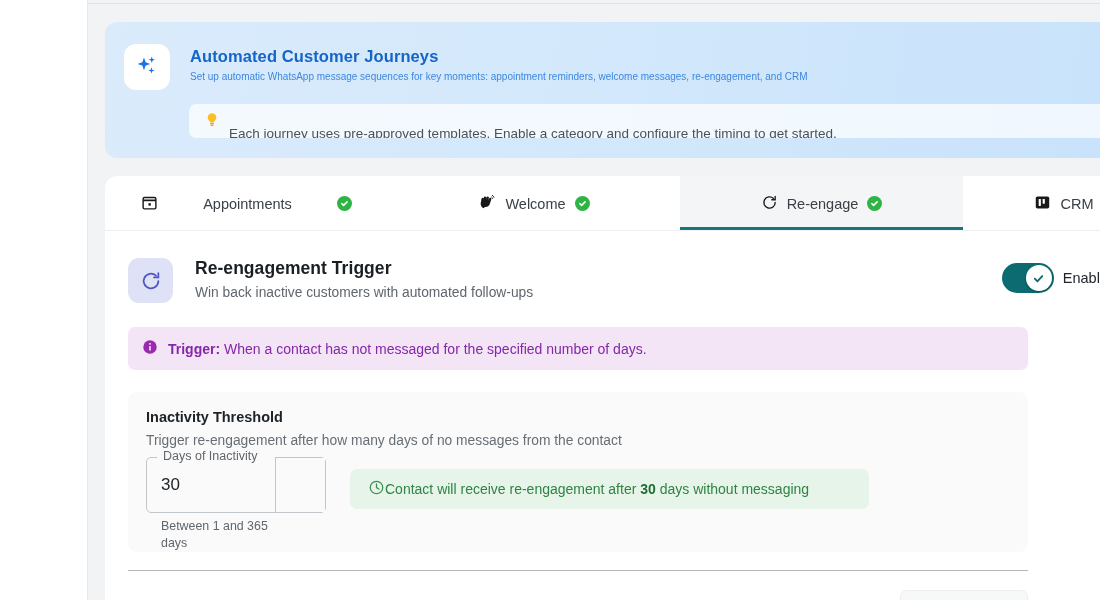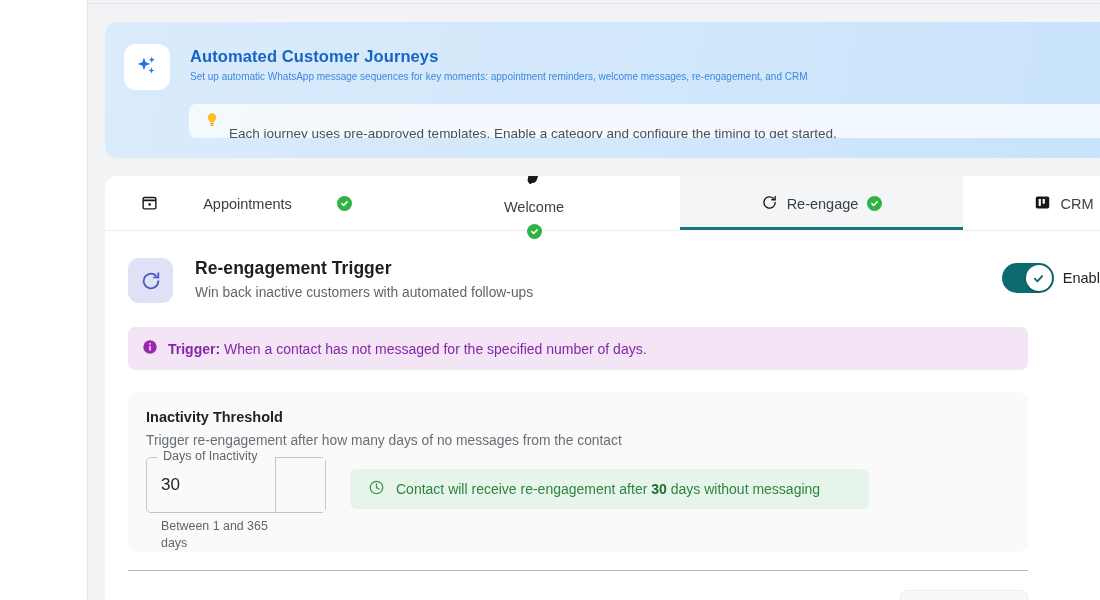--- a/index.html
+++ b/index.html
@@ -143,21 +143,21 @@
     gap: 9px;
     font-size: 14.5px;
     color: #3a4046;
     cursor: pointer;
     background: transparent;
     border: none;
     font-family: inherit;
     padding: 0 18px;
   }
   .tab.t0 { width: 283px; gap: 45px; }
-  .tab.t1 { width: 292px; flex-direction: column; }
+  .tab.t1 { width: 292px; }
   .tab.t2 { width: 283px; background: #f4f5f6; }
   .tab.t3 { width: 202px; }
 
   .tab .tab-label { white-space: nowrap; }
 
   .tab-underline {
     position: absolute;
     left: 575px;
     bottom: 0;
     width: 283px;
@@ -375,21 +375,20 @@
   .result {
     margin-top: 12px;
     height: 40px;
     flex: 1;
     max-width: 519px;
     border-radius: 7px;
     background: #e6f4e9;
     display: flex;
     align-items: center;
     padding-left: 18px;
-    gap: 11px;
   }
   .result-text {
     font-size: 14px;
     color: #2f8443;
     white-space: nowrap;
   }
   .result-text b { font-weight: bold; color: #1f6e33; }
 
   
   .footer-divider {

